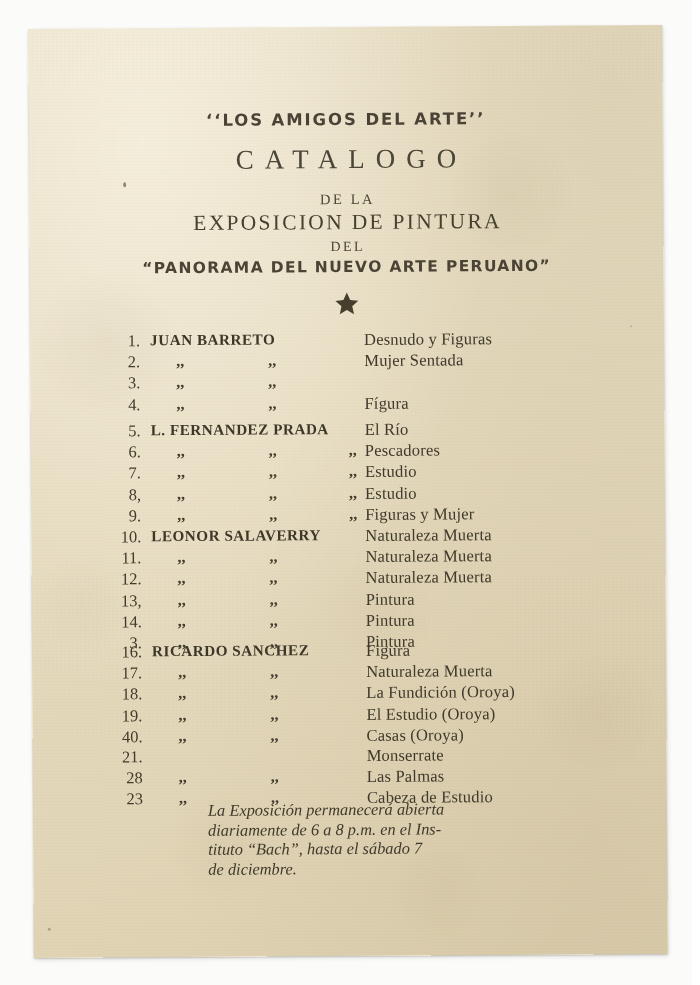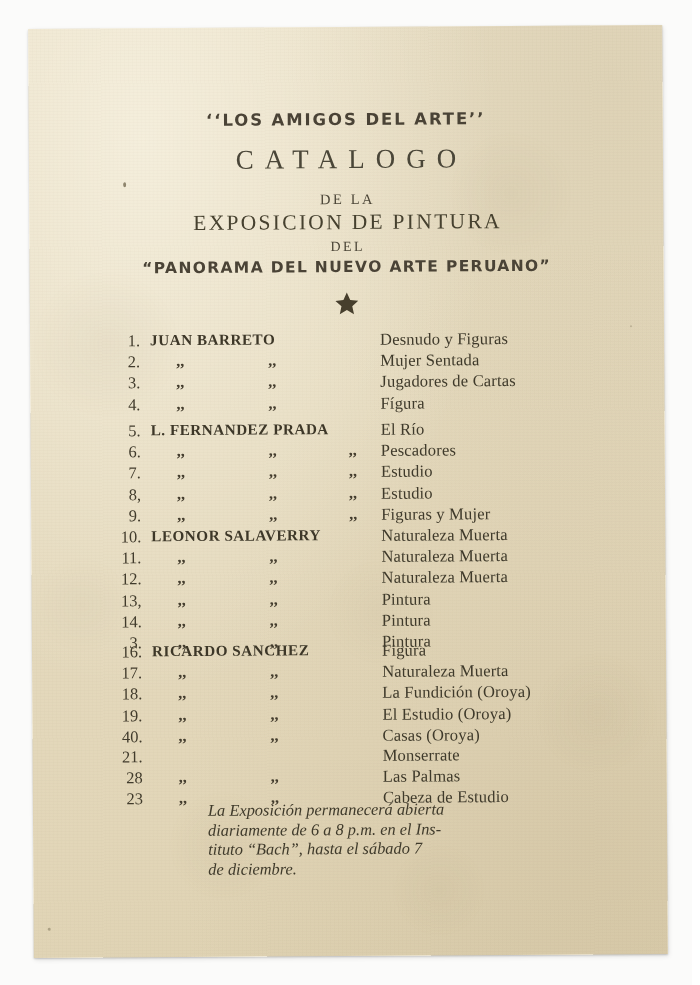--- a/index.html
+++ b/index.html
@@ -185,21 +185,21 @@
     font-family: "Liberation Serif", serif;
     font-weight: bold;
     font-size: 16px;
     color: #443d2e;
   }
   .d1 { left: 146px; }
   .d2 { left: 238px; }
   .d3 { left: 318px; }
   .title {
     position: absolute;
-    left: 350px;
+    left: 334px;
     font-family: "Liberation Serif", serif;
     font-size: 16.6px;
     color: #3f3a2b;
     letter-spacing: 0.15px;
   }
 
   
   .note {
     position: absolute;
     left: 175px;
@@ -259,21 +259,20 @@
             <div class="row">
               <span class="num">2.</span>
               <span class="dit d1">,,</span>
               <span class="dit d2">,,</span>
               <span class="title">Mujer Sentada</span>
             </div>
             <div class="row">
               <span class="num">3.</span>
               <span class="dit d1">,,</span>
               <span class="dit d2">,,</span>
-              <span class="title">Jugadores de Cartas</span>
             </div>
             <div class="row">
               <span class="num">4.</span>
               <span class="dit d1">,,</span>
               <span class="dit d2">,,</span>
               <span class="title">Fígura</span>
             </div>
           </div>
           <div class="group" style="top: 393px;">
             <div class="row">

